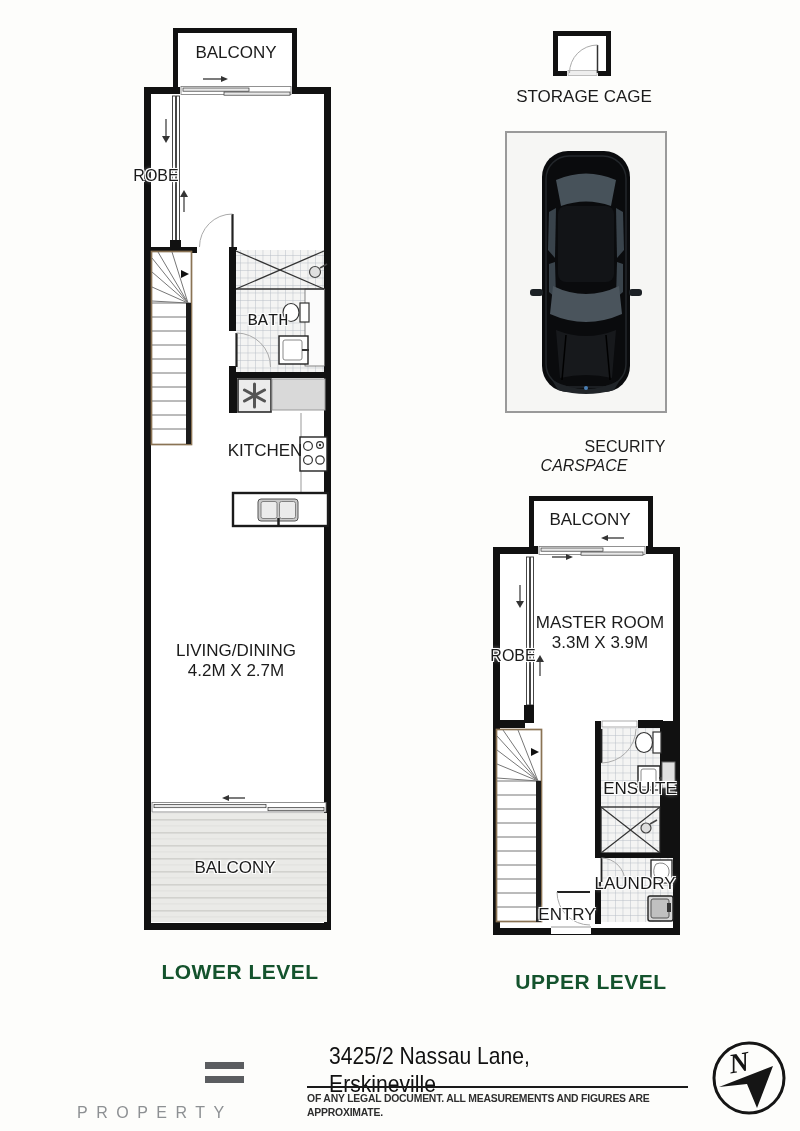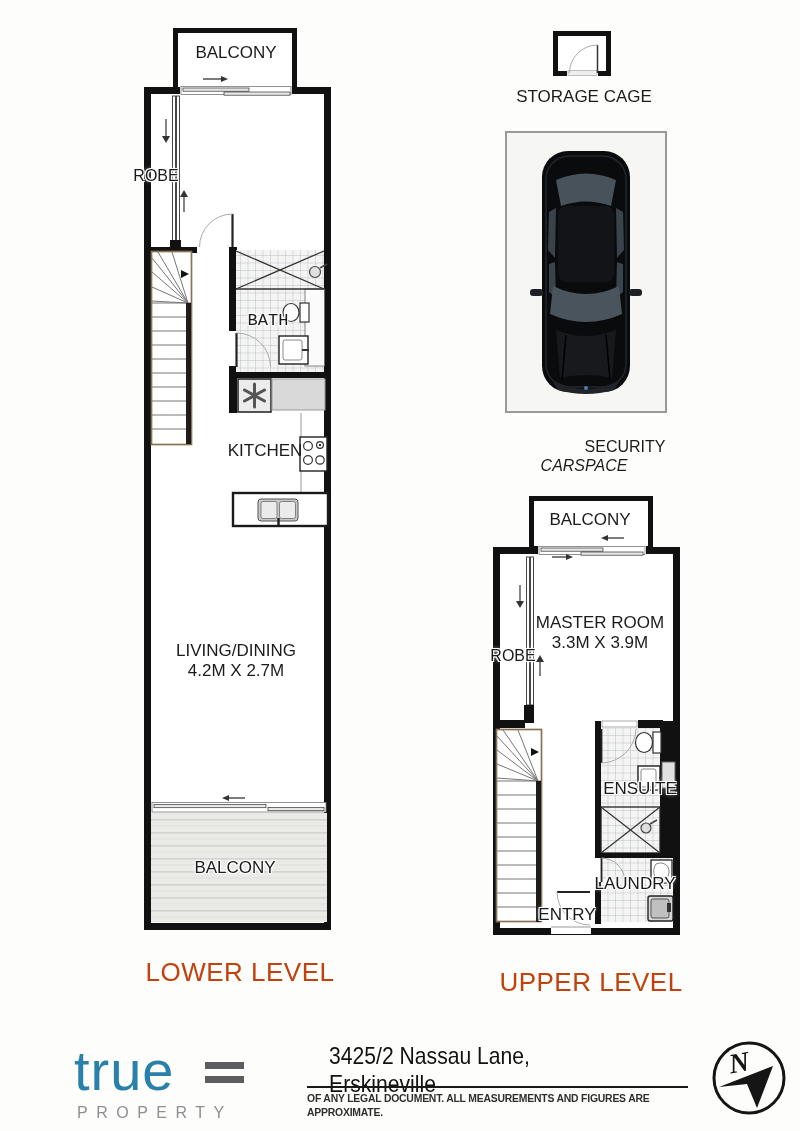--- a/index.html
+++ b/index.html
@@ -3,21 +3,21 @@
 <meta charset="utf-8">
 <style>
   html,body{margin:0;padding:0;}
   .page{position:relative;width:800px;height:1131px;background:#fdfdfb;
         font-family:"Liberation Sans",sans-serif;overflow:hidden;color:#1b1b1b;}
   .gfx{position:absolute;left:0;top:0;}
   .lbl{position:absolute;transform:translate(-50%,-50%);white-space:nowrap;
        text-align:center;color:#1b1b1b;line-height:1.18;}
   .halo{text-shadow:-1px -1px 0 #fff,1px -1px 0 #fff,-1px 1px 0 #fff,1px 1px 0 #fff,0 0 4px #fff;}
   .s16{font-size:16px;} .s17{font-size:17px;}
-  .caption{font-size:26px;letter-spacing:.5px;color:#c2410c;}
+  .caption{font-size:21px;letter-spacing:.5px;color:#14532d;font-weight:bold;}
   .logo-word{position:absolute;left:74px;top:1043px;font-size:56px;line-height:1;
              color:#2980ab;letter-spacing:1px;}
   .logo-sub{position:absolute;left:77px;top:1104px;font-size:16px;color:#8d9093;
             letter-spacing:8.5px;}
   .eq-bar{position:absolute;width:39px;height:7px;background:#5b5d60;}
   .address{position:absolute;left:473px;top:1070px;transform:translate(-50%,-50%) scaleX(.88);
            font-size:24px;color:#111;}
   .rule{position:absolute;left:307px;top:1086px;width:381px;height:2px;background:#1a1a1a;}
   .disclaimer{position:absolute;left:307px;top:1092px;width:400px;font-size:10.4px;
               font-weight:bold;color:#2e2e2e;letter-spacing:-.2px;line-height:13.5px;}
@@ -326,21 +326,20 @@
 <div class="lbl s17" style="left:600px;top:633px;">
   <div>MASTER ROOM</div>
   <div>3.3M X 3.9M</div>
 </div>
 <div class="lbl s16 halo" style="left:513px;top:656px;">ROBE</div>
 <div class="lbl s17 halo" style="left:640px;top:789px;">ENSUITE</div>
 <div class="lbl s17 halo" style="left:635px;top:884px;">LAUNDRY</div>
 <div class="lbl s17 halo" style="left:567px;top:915px;">ENTRY</div>
 <div class="lbl caption" style="left:591px;top:982px;">UPPER LEVEL</div>
 
-<div class="logo-word">true</div>
 <div>
   <div class="eq-bar" style="left:205px;top:1062px;"></div>
   <div class="eq-bar" style="left:205px;top:1076px;"></div>
 </div>
 <div class="logo-sub">PROPERTY</div>
 <div class="address">3425/2 Nassau Lane, Erskineville</div>
 <div class="rule"></div>
 <div class="disclaimer">
   <div>OF ANY LEGAL DOCUMENT. ALL MEASUREMENTS AND FIGURES ARE APPROXIMATE.</div>
 </div>

